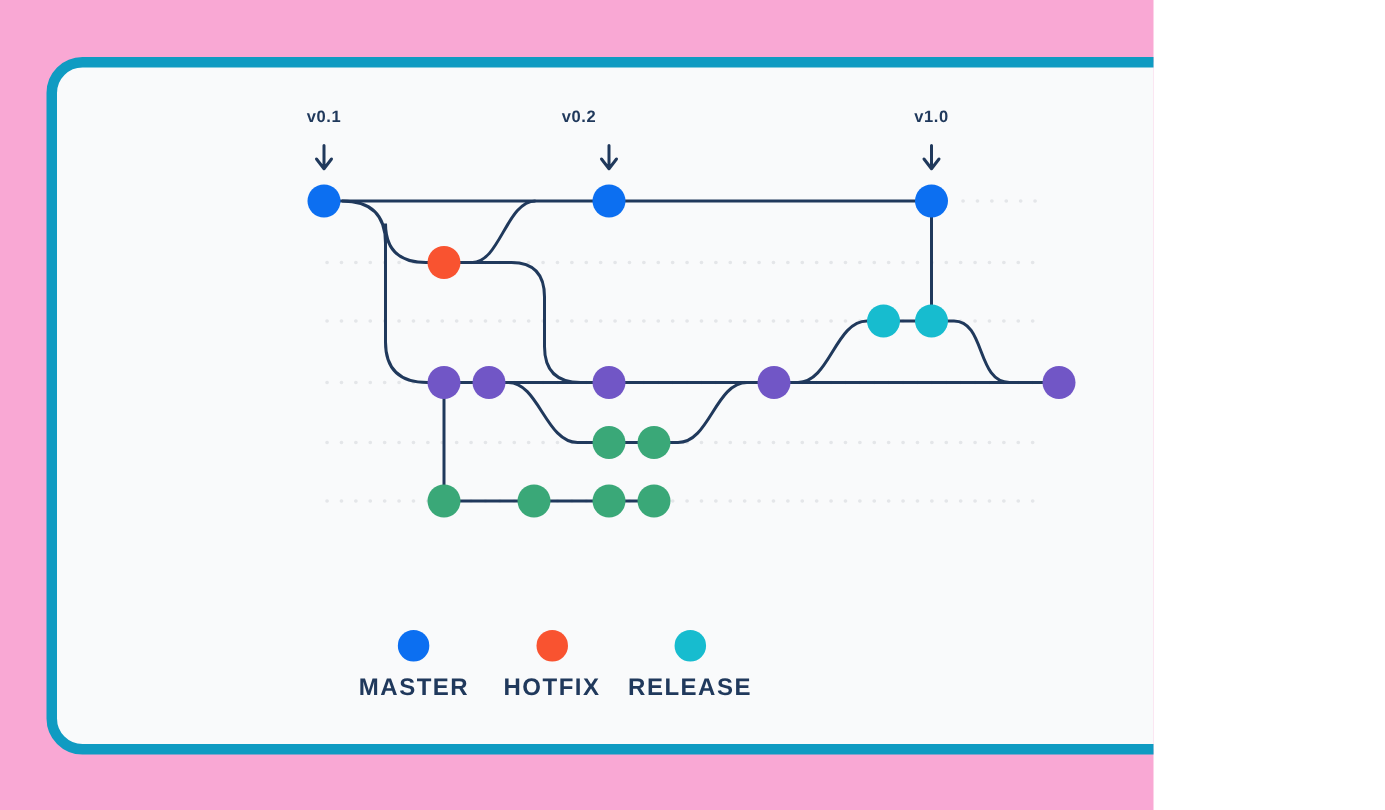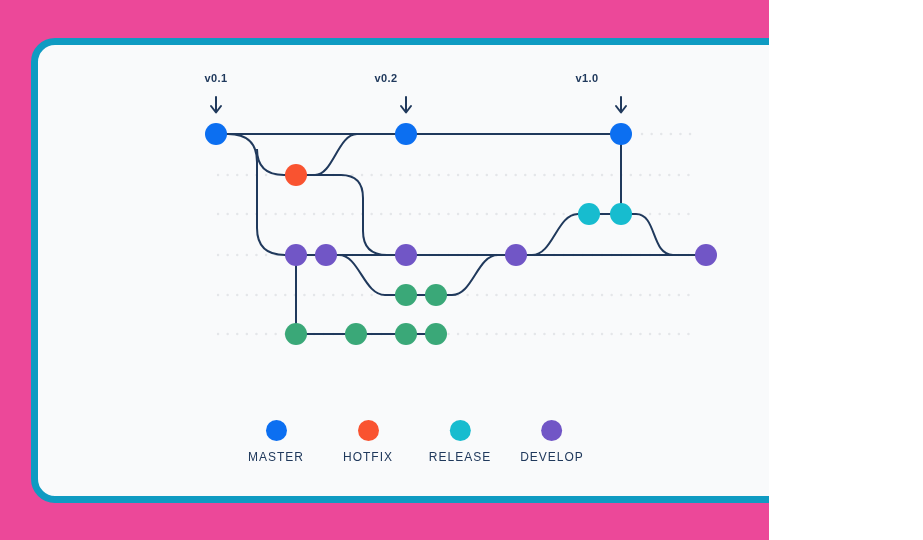--- a/index.html
+++ b/index.html
@@ -1,30 +1,30 @@
 <!DOCTYPE html>
 <html><head>
 <meta charset="utf-8">
 <style>
   html,body{margin:0;padding:0;background:#ffffff;}
   body{width:923px;height:540px;font-family:"Liberation Sans",sans-serif;}
-  .root{position:relative;width:769px;height:540px;overflow:hidden;background:#ec4899;}
+  .root{position:relative;width:769px;height:540px;overflow:hidden;background:#f9a8d4;}
   .card{
     position:absolute;left:31px;top:38px;width:845px;height:451px;
     background:#f9fafb;border:7px solid #0f9bc2;border-radius:24px;
   }
   .gitflow-svg{position:absolute;left:0;top:0;width:923px;height:540px;}
   .tag{
     position:absolute;top:72px;transform:translateX(-50%);
     font-size:11px;font-weight:700;color:#20395c;letter-spacing:.4px;white-space:nowrap;
   }
   .legend-item{position:absolute;top:420px;transform:translateX(-50%);text-align:center;}
   .legend-dot{display:block;margin:0 auto;width:21px;height:21px;border-radius:50%;}
   .legend-label{
-    display:block;margin-top:9px;font-size:12px;font-weight:400;
+    display:block;margin-top:9px;font-size:16px;font-weight:700;
     color:#20395c;letter-spacing:1px;white-space:nowrap;
   }
 </style>
 </head>
 <body>
 
 <div class="root">
   <div class="card"></div>
 
   <svg class="gitflow-svg" viewBox="0 0 923 540">
@@ -66,33 +66,29 @@
       <circle cx="406" cy="334" r="11" fill="#3aa878"></circle>
       <circle cx="436" cy="334" r="11" fill="#3aa878"></circle>
     </svg>
 
   <div class="tag" style="left: 216px; color: rgb(32, 57, 92);">
     <span>v0.1</span>
   </div>
   <div class="tag" style="left: 386px; color: rgb(32, 57, 92);">
     <span>v0.2</span>
   </div>
-  <div class="tag" style="left: 587px; color: rgb(32, 57, 92);">
+  <div class="tag" style="left: 621px; color: rgb(32, 57, 92);">
     <span>v1.0</span>
   </div>
 
   <div class="legend-item" style="left: 276px;">
     <span class="legend-dot" style="background: rgb(12, 111, 241);"></span>
     <span class="legend-label" style="color: rgb(32, 57, 92);">MASTER</span>
   </div>
   <div class="legend-item" style="left: 368px;">
     <span class="legend-dot" style="background: rgb(249, 83, 48);"></span>
     <span class="legend-label" style="color: rgb(32, 57, 92);">HOTFIX</span>
   </div>
   <div class="legend-item" style="left: 460px;">
     <span class="legend-dot" style="background: rgb(23, 188, 207);"></span>
     <span class="legend-label" style="color: rgb(32, 57, 92);">RELEASE</span>
   </div>
-  <div class="legend-item" style="left: 552px;">
-    <span class="legend-dot" style="background: rgb(113, 86, 198);"></span>
-    <span class="legend-label" style="color: rgb(32, 57, 92);">DEVELOP</span>
-  </div>
 </div>
 
 </body></html>

